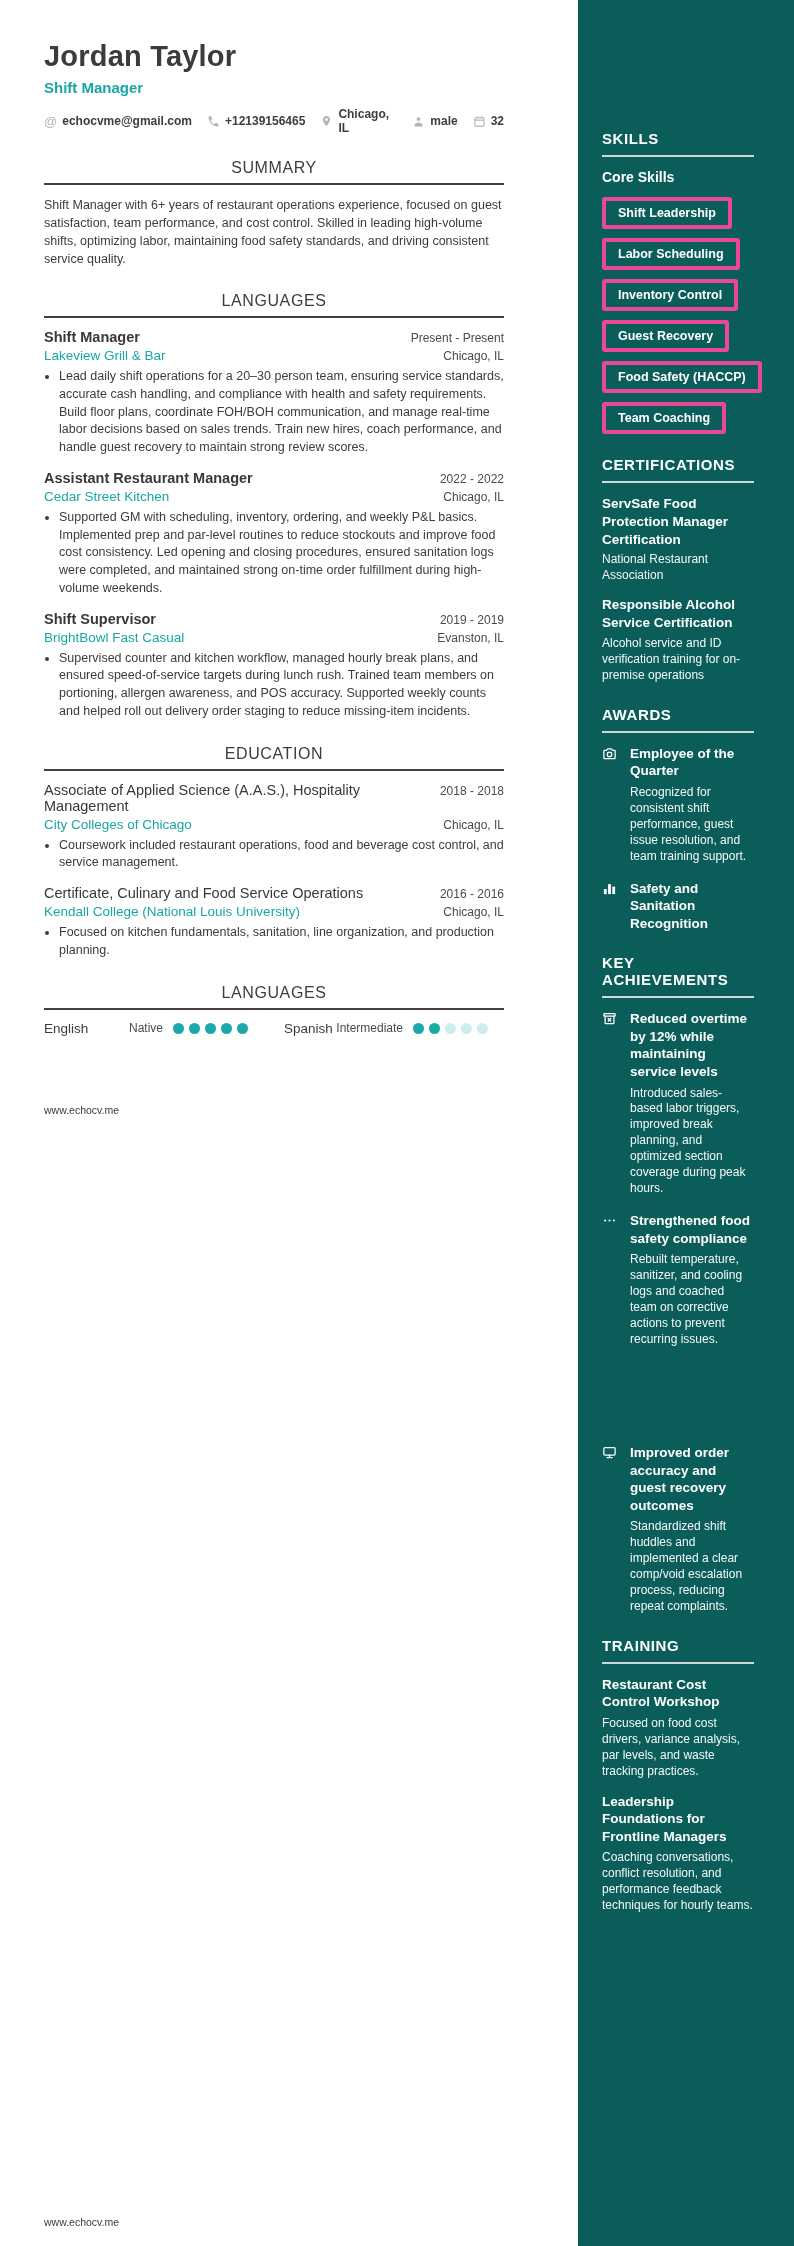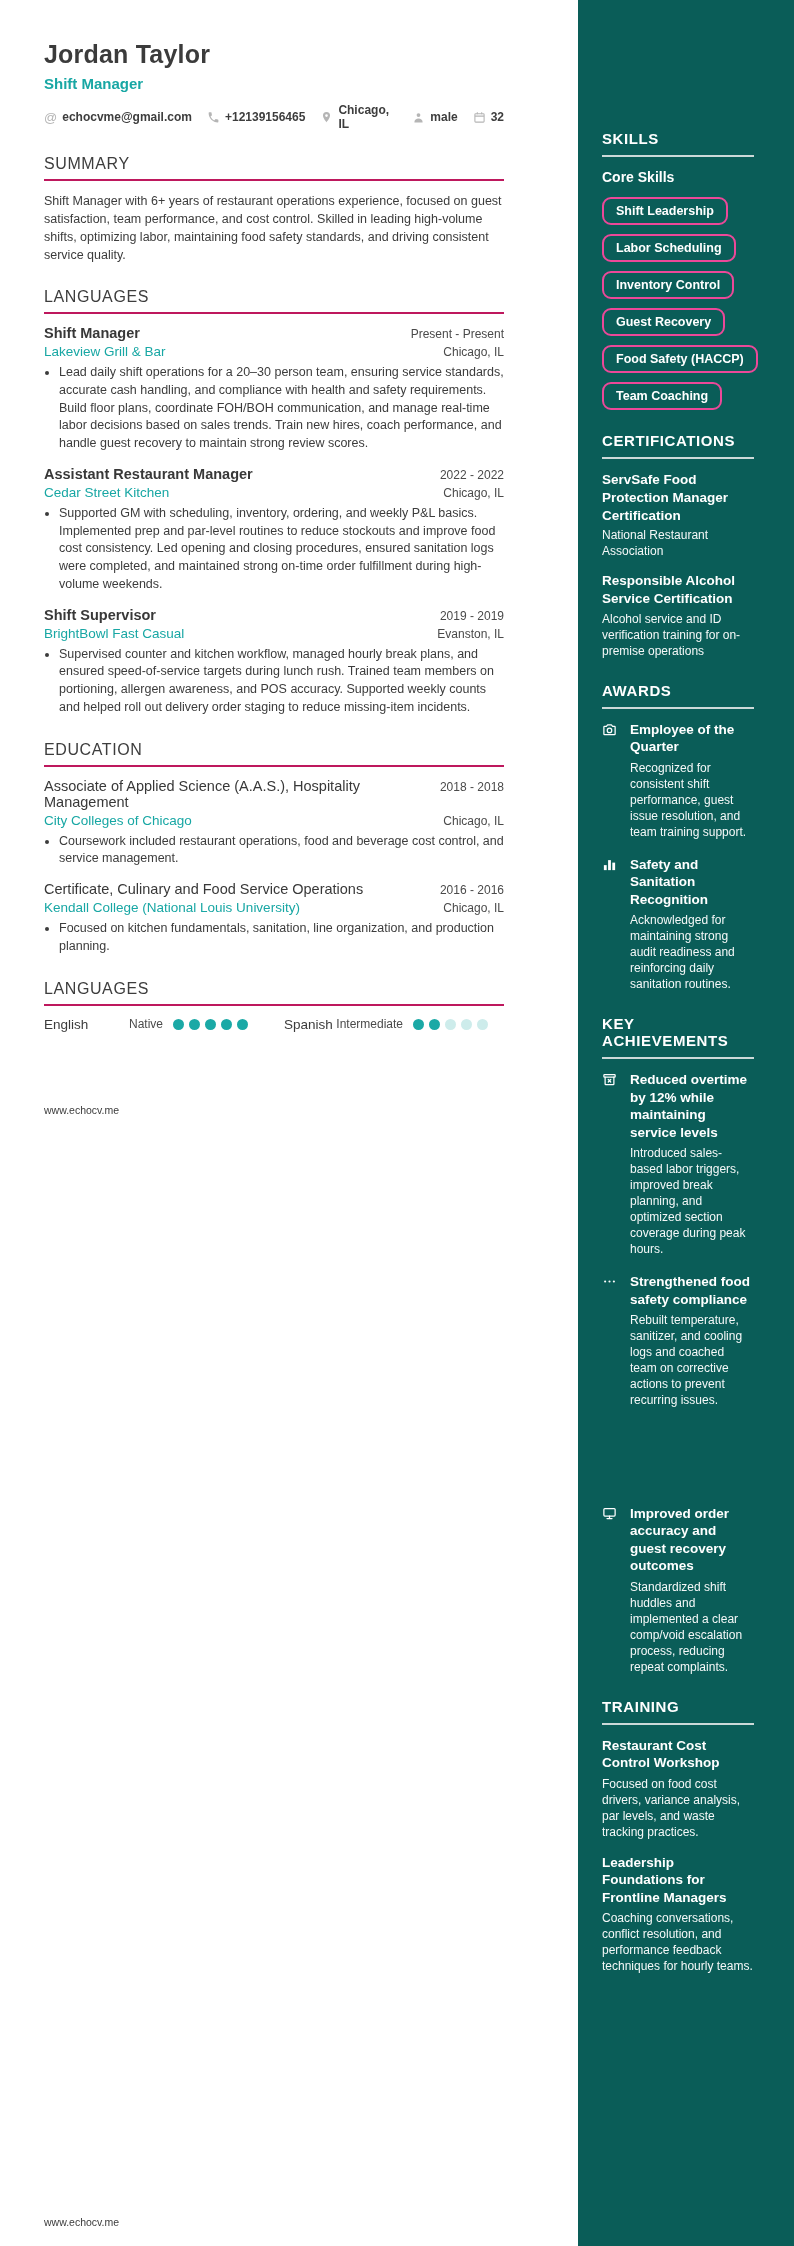--- a/index.html
+++ b/index.html
@@ -6,43 +6,43 @@
   .page{position:relative;width:794px;height:2246px;background:#ffffff;overflow:hidden;
         font-family:"Liberation Sans",sans-serif;-webkit-font-smoothing:antialiased;}
   
   .sidebar{position:absolute;top:0;right:0;width:216px;height:100%;
            background:var(--sidebar-bg,#0a5d58);color:#fff;box-sizing:border-box;
            padding:130px 40px 30px 24px;}
   .ssec{font-size:15px;font-weight:bold;letter-spacing:.6px;margin:22px 0 12px;
         padding-bottom:8px;border-bottom:2px solid #ccd9d8;color:#fff;}
   .sidebar .ssec:first-child{margin-top:0;}
   .group-label{font-size:14px;font-weight:bold;margin:2px 0 12px;}
-  .pill{display:table;border:2px solid #ec4899;border-radius:9px;padding:5px 12px;
+  .pill{display:table;border:4px solid #ec4899;border-radius:3px;padding:5px 12px;
         font-size:12.5px;font-weight:bold;margin-bottom:9px;white-space:nowrap;}
   .cert{margin-bottom:12px;}
   .ctitle{font-size:13.5px;font-weight:bold;line-height:1.32;margin-bottom:4px;}
   .csub,.sb-desc,.tdesc{font-size:12px;line-height:1.33;color:rgba(255,255,255,.96);}
   .sb-item{display:flex;gap:11px;margin-bottom:15px;}
   .sb-icon{flex:0 0 17px;padding-top:1px;}
   .sb-title{font-size:13.5px;font-weight:bold;line-height:1.3;}
   .sb-desc{margin-top:5px;}
   .ach-list > div.sb-item:nth-of-type(3){margin-top:96px;}
   .train{margin-bottom:13px;}
   .ttitle{font-size:13.5px;font-weight:bold;line-height:1.3;margin-bottom:5px;}
   
   .left-col{position:absolute;top:0;left:0;width:533px;box-sizing:border-box;
             padding:40px 29px 0 44px;color:#3c3c3c;}
-  h1{margin:0;font-size:25px;font-weight:bold;color:#3b3b3b;letter-spacing:.2px;}
+  h1{margin:0;font-size:29px;font-weight:bold;color:#3b3b3b;letter-spacing:.2px;}
   .job-title{margin-top:6px;font-size:15px;font-weight:bold;color:var(--accent,#18a7a4);}
   .contact{display:flex;align-items:center;gap:15px;margin-top:11px;
            font-size:12px;font-weight:bold;color:#3d3d3d;}
   .c-item{display:flex;align-items:center;gap:5px;}
   .c-icon{display:inline-flex;align-items:center;color:#b5b5b5;font-size:13px;font-weight:normal;}
   .sec{font-size:16px;font-weight:normal;letter-spacing:.6px;color:#3d3d3d;
-       margin:24px 0 11px;padding-bottom:6px;border-bottom:2px solid #be185d;}
+       margin:24px 0 11px;padding-bottom:6px;border-bottom:2px solid #404040;text-align:center;}
   .summary{margin:0;font-size:12.5px;line-height:1.44;}
   .entry{margin-bottom:13px;}
   .row1,.row2{display:flex;justify-content:space-between;align-items:baseline;}
   .etitle{font-size:14.5px;color:#383838;}
   .etitle.bold{font-weight:bold;}
   .dates,.loc{font-size:12px;color:#4a4a4a;white-space:nowrap;margin-left:12px;}
   .row2{margin-top:3px;}
   .company{font-size:13.5px;color:var(--accent,#18a7a4);}
   .entry ul{margin:5px 0 0;padding-left:15px;}
   .entry li{font-size:12.5px;line-height:1.42;color:#3c3c3c;}
@@ -109,21 +109,20 @@
         </div>
 
         <div class="sb-item">
           <span class="sb-icon"><svg viewBox="0 0 24 24" width="15" height="15" fill="#fff">
               <rect x="3" y="13" width="4.5" height="8"></rect>
               <rect x="9.75" y="5" width="4.5" height="16"></rect>
               <rect x="16.5" y="9" width="4.5" height="12"></rect>
             </svg></span>
           <div class="sb-body">
             <div class="sb-title">Safety and Sanitation Recognition</div>
-            <div class="sb-desc">Acknowledged for maintaining strong audit readiness and reinforcing daily sanitation routines.</div>
           </div>
         </div>
       </div>
 
     <h2 class="ssec">KEY ACHIEVEMENTS</h2>
     <div class="icon-list ach-list">
 
         <div class="sb-item">
           <span class="sb-icon"><svg viewBox="0 0 24 24" width="15" height="15" fill="none" stroke="#fff" stroke-width="2" stroke-linecap="round" stroke-linejoin="round">
               <rect x="3" y="4" width="18" height="4" rx="1"></rect>

